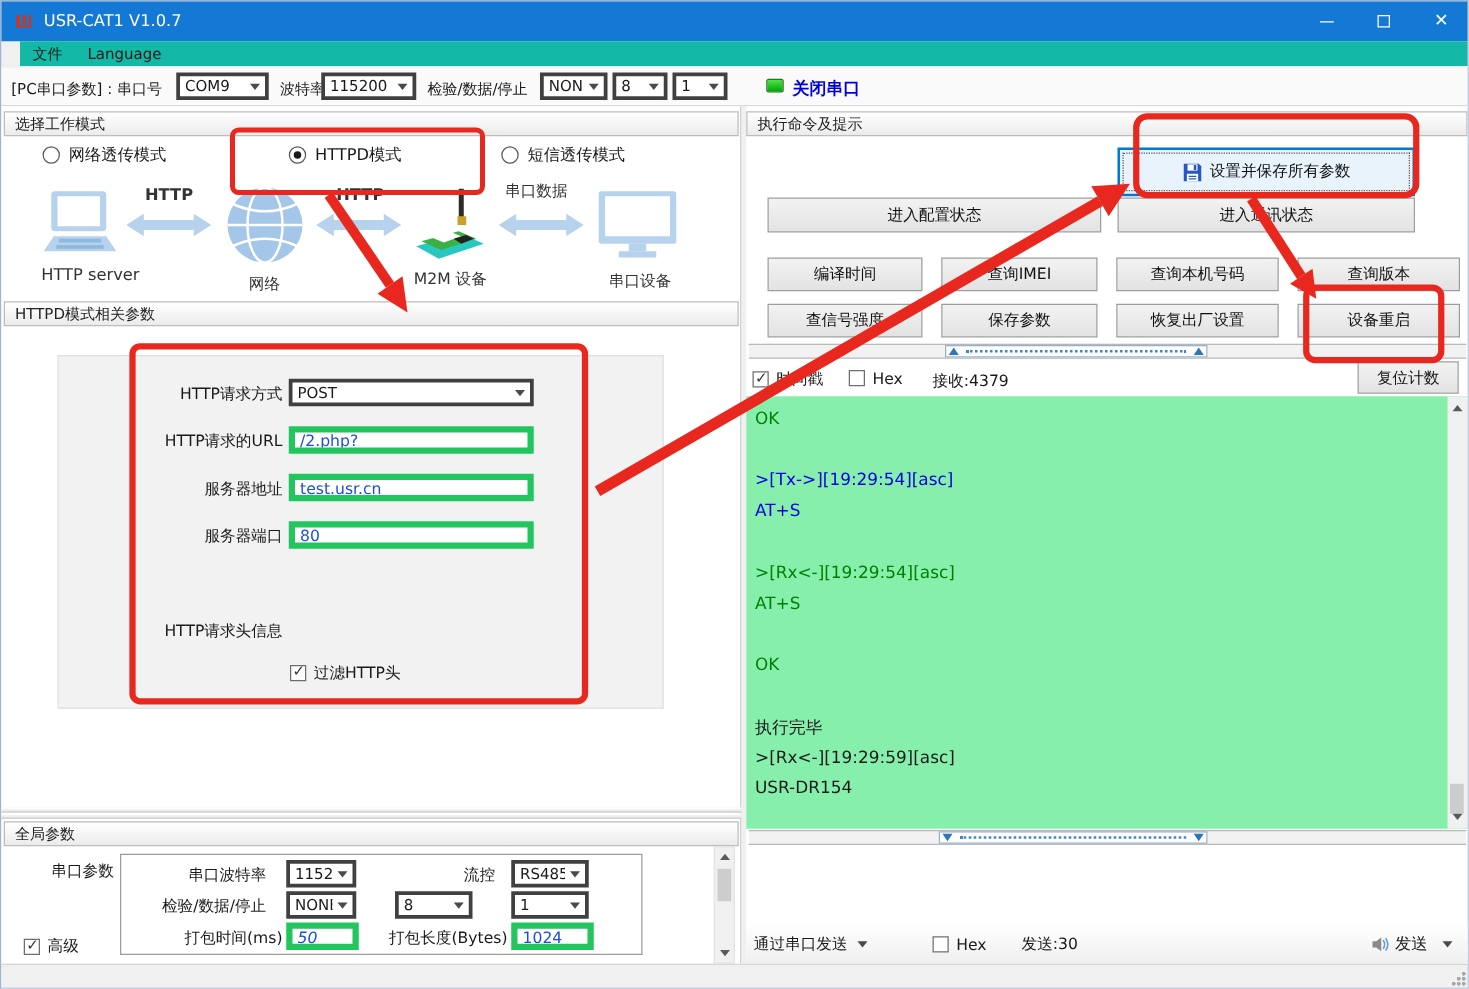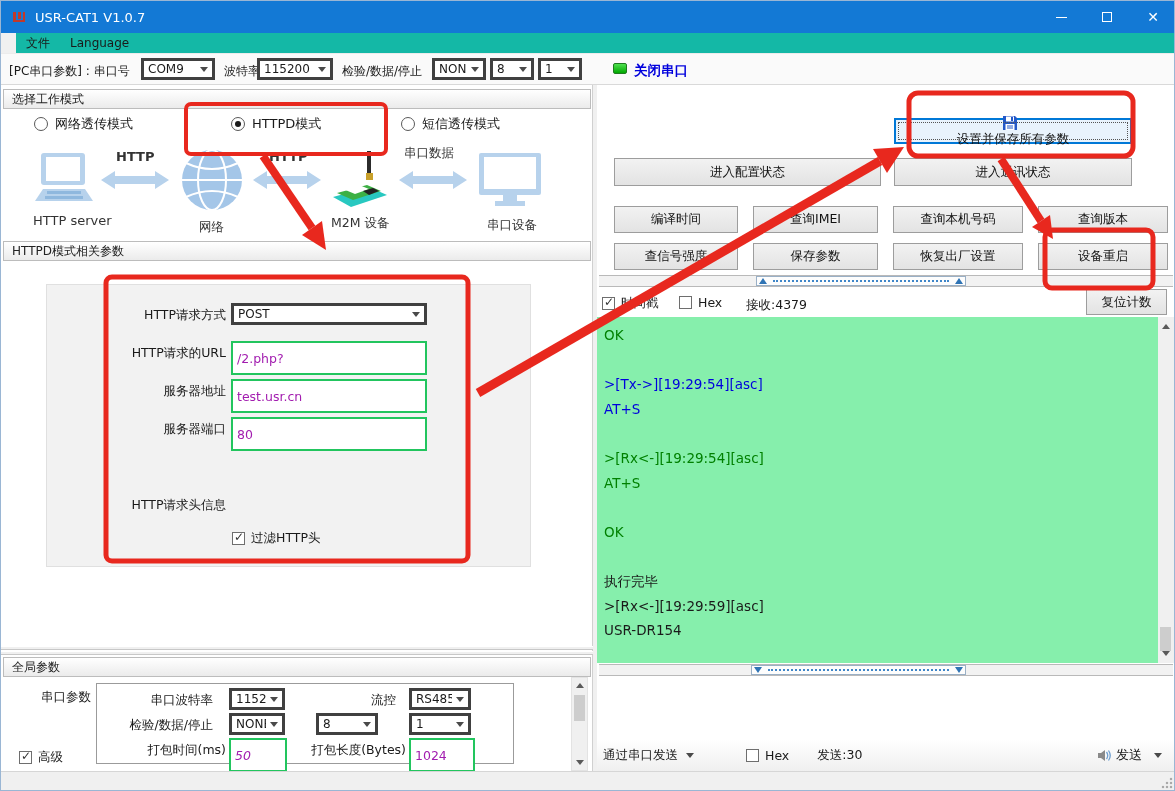--- a/index.html
+++ b/index.html
@@ -19,21 +19,21 @@
 
   
   #menubar { position:absolute; left:15px; top:32px; width:1175px; height:20px; background:#14b8a6; display:flex; align-items:center; }
   .menu-item { padding:0 10px; height:20px; line-height:20px; }
   #toolbar { position:absolute; left:0; top:52px; width:1175px; height:32px; background:#fafafa; border-top:1px solid #ececec; border-bottom:1px solid #d9d9d9; }
   .tb-label { position:absolute; top:9px; font-size:12px; white-space:nowrap; }
   .combo { position:absolute; height:22px; background:#fff; border:3px solid #404040; display:flex; align-items:center; overflow:hidden; }
   .combo .tx { flex:1; padding-left:4px; white-space:nowrap; overflow:hidden; }
   .combo .ar { width:16px; display:flex; align-items:center; justify-content:center; flex:none; }
   .tri-down { width:0; height:0; border-left:4px solid transparent; border-right:4px solid transparent; border-top:5px solid #4a4a4a; }
-  .tbox { position:absolute; height:34px; background:#fff; border:2px solid #22c55e; padding:0 4px; font-size:12.5px; font-family:"DejaVu Sans","Liberation Sans",sans-serif; color:#a21caf; }
+  .tbox { position:absolute; height:22px; background:#fff; border:5px solid #22c55e; padding:0 4px; font-size:12.5px; font-family:"DejaVu Sans","Liberation Sans",sans-serif; color:#1d4ed8; }
   #led { position:absolute; left:612px; top:62px; width:14px; height:11px; border:1px solid #1f7a1f; background:linear-gradient(#4fe04f,#00a800); border-radius:2px; }
   #close-port { position:absolute; left:633px; top:8px; color:#0000dd; font-weight:bold; font-size:13.5px; }
   #tb-sep { position:absolute; left:700px; top:56px; width:1px; height:24px; background:#c9c9c9; }
 
   
   #left-panel { position:absolute; left:0; top:84px; width:592px; height:686px; background:#fff; border-right:1px solid #d0d0d0; }
   #right-panel { position:absolute; left:596px; top:84px; width:579px; height:686px; background:#fff; }
   .sec-header { position:absolute; height:20px; line-height:19px; padding-left:8px; background:linear-gradient(#ffffff,#ebebeb); border:1px solid #bcbcbc; font-size:12px; color:#222; }
 
   
@@ -325,23 +325,24 @@
     <div class="vs-arrow" style="top:0;">
         <span class="arr-up"></span>
       </div>
     <div class="vs-thumb" style="top:17px; height:26px;"></div>
     <div class="vs-arrow" style="bottom:0;">
         <span class="arr-dn"></span>
       </div>
   </div>
 
   <div id="right-panel"></div>
-
-
-  <div class="btn focused" style="left:893px; top:117px; width:238px; height:26px;flex-direction:column;">
+  <div class="sec-header" style="left:596px; top:88px; width:577px;">执行命令及提示</div>
+
+
+  <div class="btn focused" style="left:893px; top:117px; width:238px; height:39px;">
     <span class="ico">
       <svg width="16" height="16" viewBox="0 0 16 16">
         <path d="M1,1 h12 l2,2 v12 h-14 z" fill="#2458c8"></path>
         <rect x="4" y="1.5" width="8" height="5" fill="#ffffff"></rect>
         <rect x="9" y="2" width="2" height="4" fill="#2458c8"></rect>
         <rect x="3.5" y="9" width="9" height="6" fill="#ffffff"></rect>
         <line x1="5" y1="11" x2="11" y2="11" stroke="#2458c8" stroke-width="1"></line>
         <line x1="5" y1="13" x2="11" y2="13" stroke="#2458c8" stroke-width="1"></line>
       </svg>
     </span>

